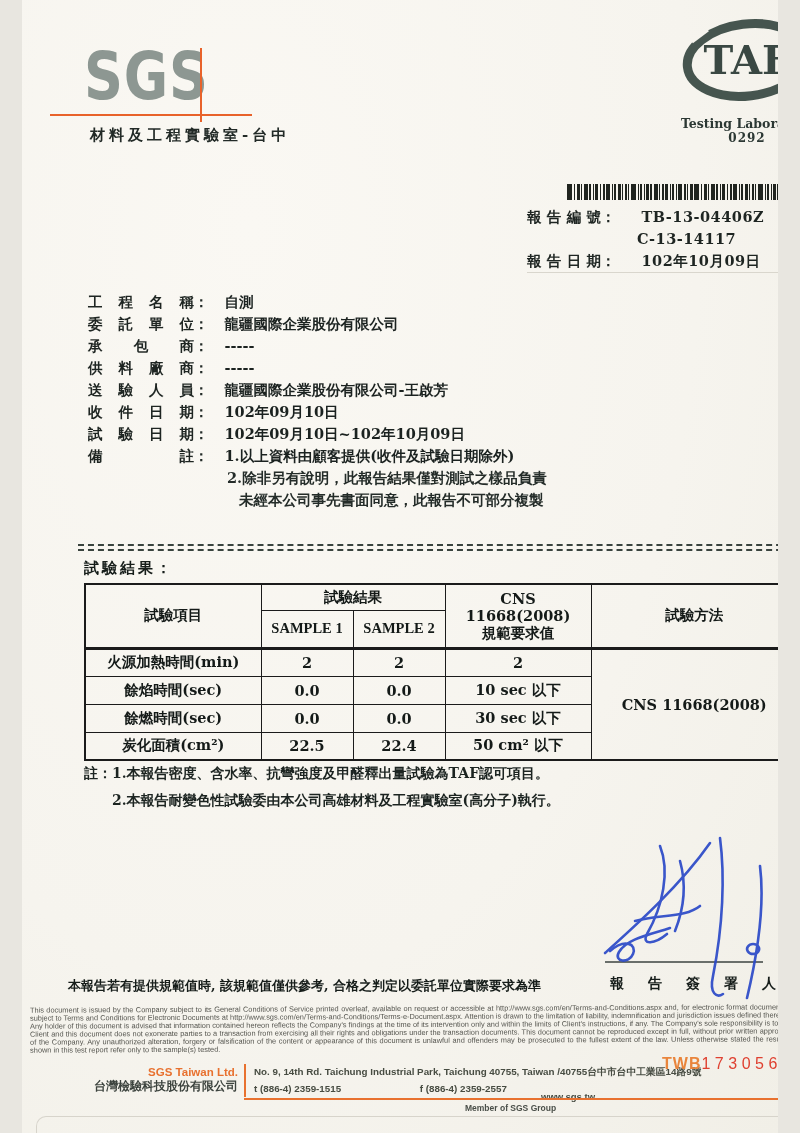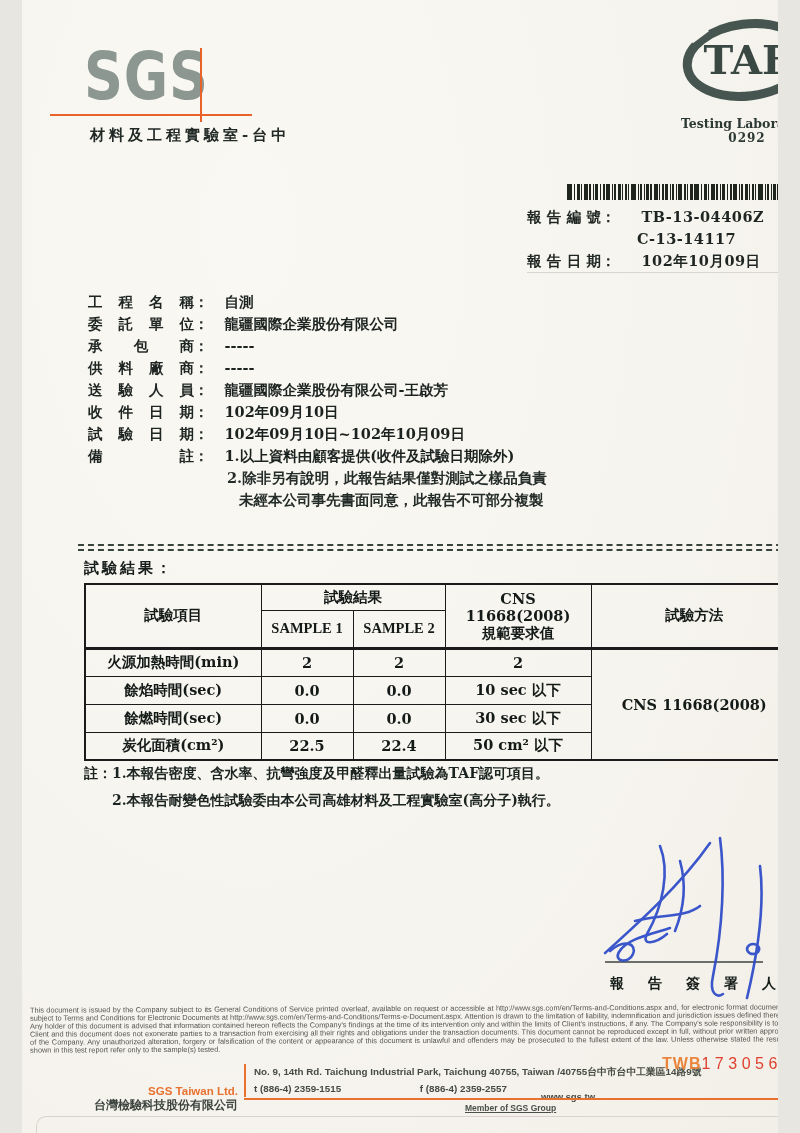--- a/index.html
+++ b/index.html
@@ -91,31 +91,31 @@
 
   .side-code { position:absolute; left:766px; top:998px; height:80px;
     writing-mode:vertical-rl; transform:rotate(180deg);
     font-family:"DejaVu Sans Mono","Liberation Mono",monospace; color:#5d625d; white-space:nowrap; }
   .side-text { font-size:6px; letter-spacing:.5px; }
   .side-num { font-size:9.5px; font-weight:bold; margin-top:4px; }
   .side-tick { position:absolute; left:762px; top:1075px; width:38px; height:1.5px; background:#e8712f; }
 
   
   .footer-left { position:absolute; left:28px; top:1066px; width:188px; text-align:right; line-height:13px; }
-  .company-en { font-family:"Liberation Sans",sans-serif; font-size:11.5px; font-weight:bold; color:#e8712f;margin-top:19px; }
+  .company-en { font-family:"Liberation Sans",sans-serif; font-size:11.5px; font-weight:bold; color:#e8712f; }
   .company-zh { font-size:12px; font-weight:600; color:#3c433e; margin-top:1px; }
   .footer-divider { position:absolute; left:222px; top:1064px; width:2px; height:33px; background:#e8712f; }
   .footer-right { position:absolute; left:232px; top:1066px; width:545px; font-family:"Liberation Sans",sans-serif; color:#474c42; }
   .address { font-size:9.8px; font-weight:600; white-space:nowrap; }
   .phones { font-size:9.8px; font-weight:600; margin-top:4px; }
   .phones .tel { display:inline-block; width:155px; }
   .phones .fax { display:inline-block;margin-left:8px; }
   .website { position:absolute; left:287px; top:25px; font-size:9.5px; font-weight:600; color:#474c42; }
   .footer-rule { position:absolute; left:222px; top:1098px; width:568px; height:1.5px; background:#e8712f; }
-  .member { position:absolute; left:443px; top:1103px; font-family:"Liberation Sans",sans-serif; font-size:8.5px; font-weight:bold; color:#4a4f49;text-decoration:underline; }
+  .member { position:absolute; left:443px; top:1103px; font-family:"Liberation Sans",sans-serif; font-size:8.5px; font-weight:bold; color:#4a4f49; }
 
   .bottom-artifact { position:absolute; left:14px; top:1116px; width:772px; height:30px;
     border:1.5px solid #d7d4cb; border-radius:10px; border-bottom:none; }
 </style>
 </head>
 <body>
 
 <div class="page">
 
   <div class="sgs-logo">
@@ -231,20 +231,21 @@
       <path d="M85,20 C95,45 88,80 72,108 C66,120 80,118 92,108"></path>
       <path d="M145,12 C150,50 148,100 138,150 C134,168 142,172 148,168"></path>
       <path d="M185,40 C190,80 182,130 172,172"></path>
       <path d="M35,125 C50,112 62,118 58,128 C54,138 38,136 44,126 C52,112 78,108 95,102"></path>
       <path d="M60,95 C85,88 110,92 125,80"></path>
       <path d="M105,35 C112,60 108,85 100,105"></path>
       <path d="M178,128 a6,5 0 1 1 .2,0"></path>
     </g>
   </svg>
   <div class="sig-line"></div>
+  <div class="bottom-notice">本報告若有提供規範值時, 該規範值僅供參考, 合格之判定以委託單位實際要求為準</div>
   <div class="sig-caption">報告簽署人</div>
 
   <div class="legal">This document is issued by the Company subject to its General Conditions of Service printed overleaf, available on request or accessible at http://www.sgs.com/en/Terms-and-Conditions.aspx and, for electronic format documents, subject to Terms and Conditions for Electronic Documents at http://www.sgs.com/en/Terms-and-Conditions/Terms-e-Document.aspx. Attention is drawn to the limitation of liability, indemnification and jurisdiction issues defined therein. Any holder of this document is advised that information contained hereon reflects the Company's findings at the time of its intervention only and within the limits of Client's instructions, if any. The Company's sole responsibility is to its Client and this document does not exonerate parties to a transaction from exercising all their rights and obligations under the transaction documents. This document cannot be reproduced except in full, without prior written approval of the Company. Any unauthorized alteration, forgery or falsification of the content or appearance of this document is unlawful and offenders may be prosecuted to the fullest extent of the law. Unless otherwise stated the results shown in this test report refer only to the sample(s) tested.</div>
 
   <div class="stamp">
     <span class="stamp-prefix">TWB</span><span class="stamp-number">1730568</span>
   </div>
 
   <div class="side-code">
     <span class="side-text">rita-tw_wang</span>

